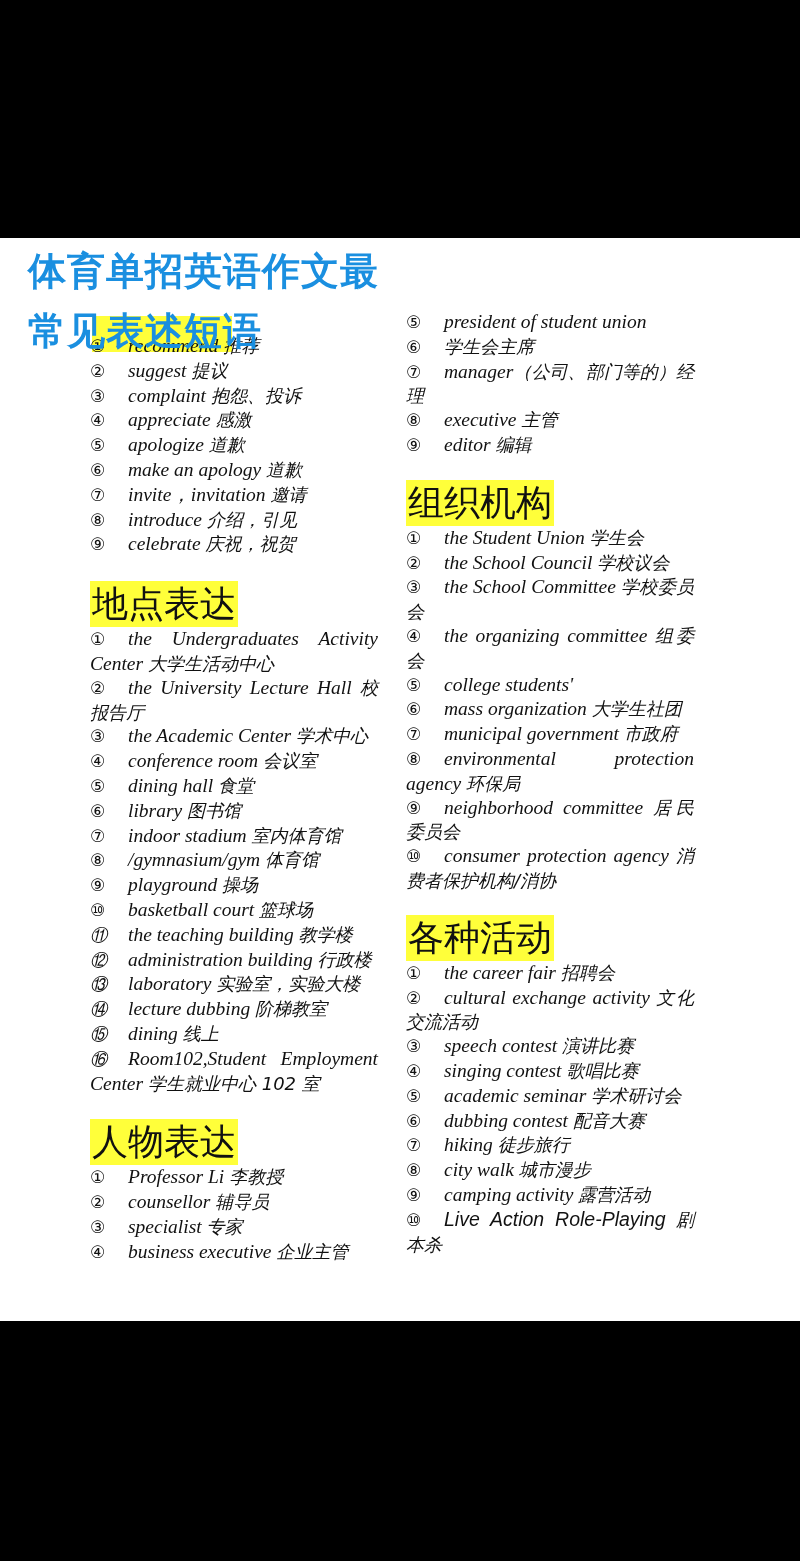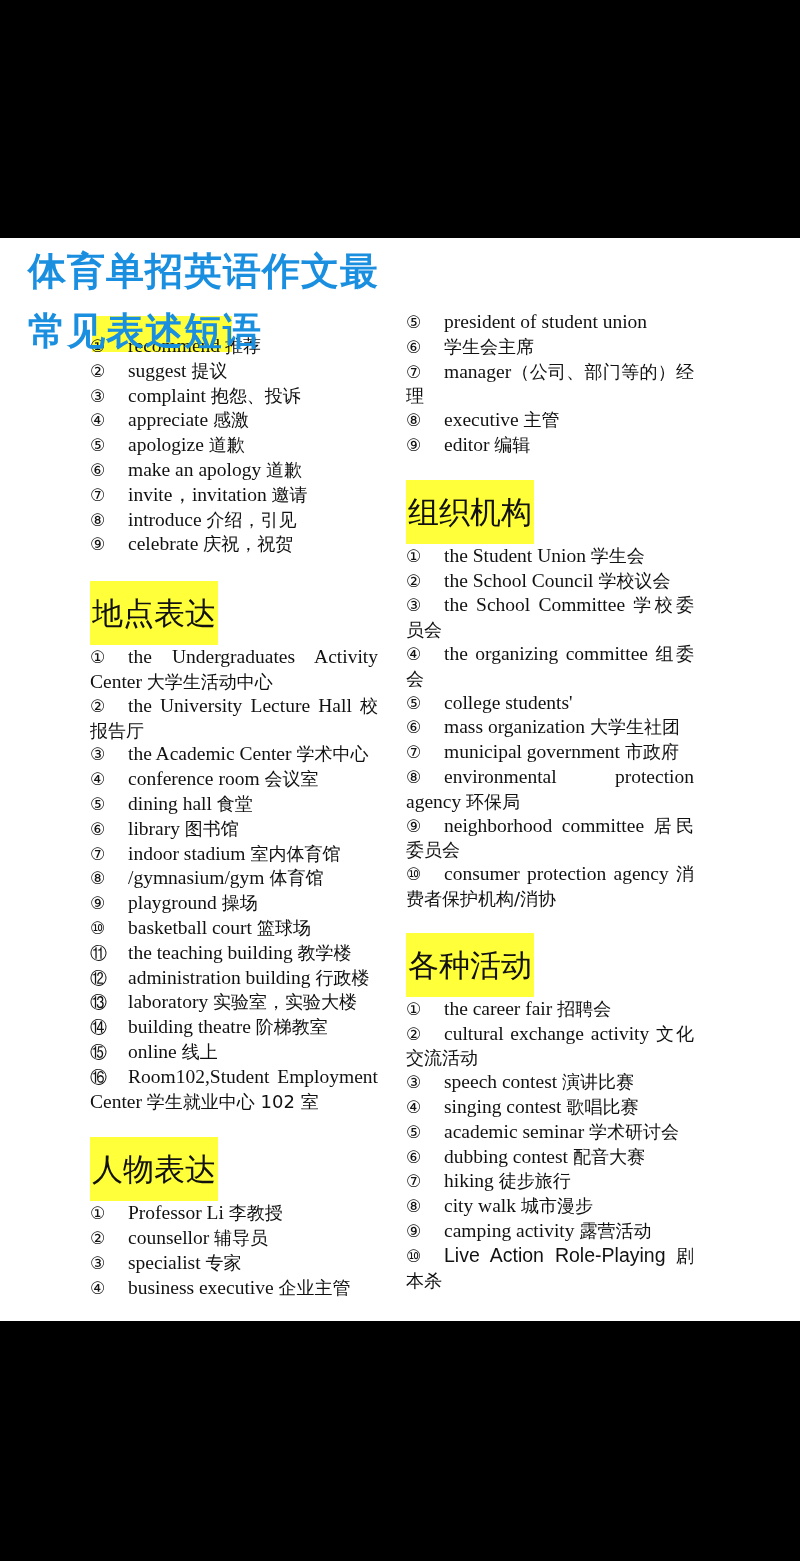--- a/index.html
+++ b/index.html
@@ -7,23 +7,23 @@
          font-family:"Liberation Serif", "DejaVu Serif", serif; color:#111; }
   .page { position:absolute; left:0; top:238px; width:800px; height:1083px; background:#fff; }
   .title { position:absolute; left:28px; font-family:"DejaVu Sans", sans-serif; font-weight:bold;
            font-size:38px; color:#1a8fe0; letter-spacing:1px; z-index:5; white-space:nowrap; }
   .t1 { top:8px;font-family:Liberation Mono, monospace; }
   .t2 { top:68px; }
   .hl { position:absolute; background:#ffff3a; z-index:1; }
   .col { position:absolute; font-size:19.5px; line-height:23.8px; z-index:2; }
   .col-left { left:90px; width:288px; }
   .col-right { left:406px; width:288px; }
-  .heading { display:inline-block; font-family:"DejaVu Sans", sans-serif; font-size:31px; line-height:42px;
-             background:#ffff3a; padding:11px 2px; margin:0 8px 0 0; color:#111; }
-  .item { text-align:justify; text-align-last:left; }
+  .heading { display:inline-block; font-family:"DejaVu Sans", sans-serif; font-size:36px; line-height:42px;
+             background:#ffff3a; padding:2px 2px; margin:0 8px 0 0; color:#111; }
+  .item { text-align:justify; text-align-last:left;font-style:italic; }
   .num { display:inline-block; width:38px; font-family:"DejaVu Sans", sans-serif; font-size:17px; }
   .cn { font-family:"DejaVu Sans", sans-serif; font-size:18px; }
   .gap { height:24px; }
   .sans { font-family:"Liberation Sans", sans-serif; }
 </style>
 </head>
 <body>
 
 <div class="page">
   <div class="title t1">体育单招英语作文最</div>
@@ -52,22 +52,22 @@
       <div class="item"><span class="num">④</span><span>conference room</span> <span class="cn">会议室</span></div>
       <div class="item"><span class="num">⑤</span><span>dining hall</span> <span class="cn">食堂</span></div>
       <div class="item"><span class="num">⑥</span><span>library</span> <span class="cn">图书馆</span></div>
       <div class="item"><span class="num">⑦</span><span>indoor stadium</span> <span class="cn">室内体育馆</span></div>
       <div class="item"><span class="num">⑧</span><span>/gymnasium/gym</span> <span class="cn">体育馆</span></div>
       <div class="item"><span class="num">⑨</span><span>playground</span> <span class="cn">操场</span></div>
       <div class="item"><span class="num">⑩</span><span>basketball court</span> <span class="cn">篮球场</span></div>
       <div class="item"><span class="num">⑪</span><span>the teaching building</span> <span class="cn">教学楼</span></div>
       <div class="item"><span class="num">⑫</span><span>administration building</span> <span class="cn">行政楼</span></div>
       <div class="item"><span class="num">⑬</span><span>laboratory</span> <span class="cn">实验室，实验大楼</span></div>
-      <div class="item"><span class="num">⑭</span><span>building theatre</span> <span class="cn">阶梯教室</span></div>
-      <div class="item"><span class="num">⑮</span><span>online</span> <span class="cn">线上</span></div>
+      <div class="item"><span class="num">⑭</span><span>lecture dubbing</span> <span class="cn">阶梯教室</span></div>
+      <div class="item"><span class="num">⑮</span><span>dining</span> <span class="cn">线上</span></div>
       <div class="item"><span class="num">⑯</span><span>Room102,Student Employment Center</span> <span class="cn">学生就业中心 102 室</span></div>
     </div>
 
     <div class="gap"></div>
     <div>
       <span class="heading">人物表达</span>
       <div class="item"><span class="num">①</span><span>Professor Li</span> <span class="cn">李教授</span></div>
       <div class="item"><span class="num">②</span><span>counsellor</span> <span class="cn">辅导员</span></div>
       <div class="item"><span class="num">③</span><span>specialist</span> <span class="cn">专家</span></div>
       <div class="item"><span class="num">④</span><span>business executive</span> <span class="cn">企业主管</span></div>

